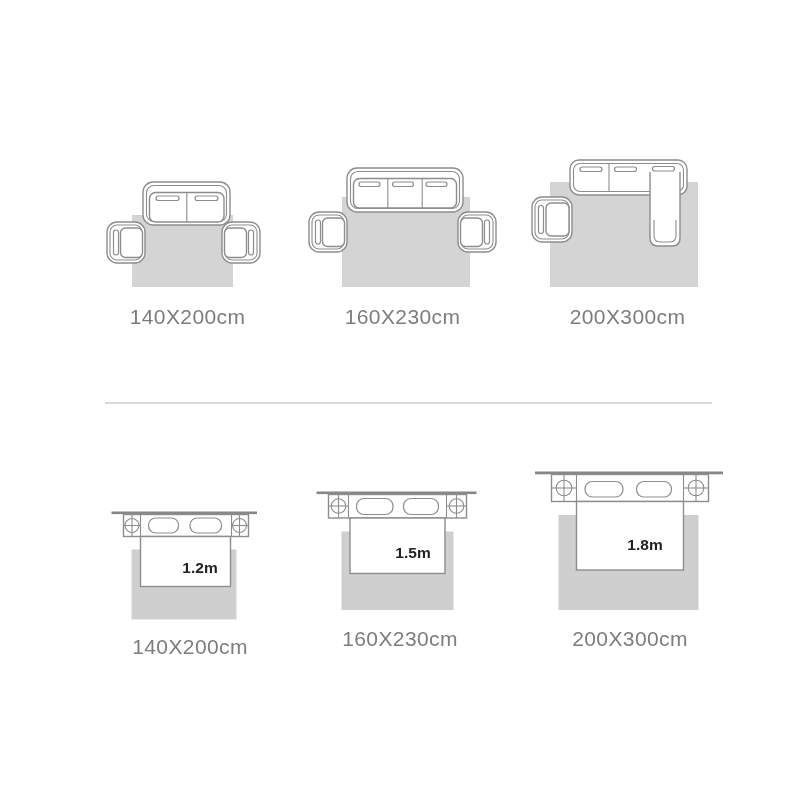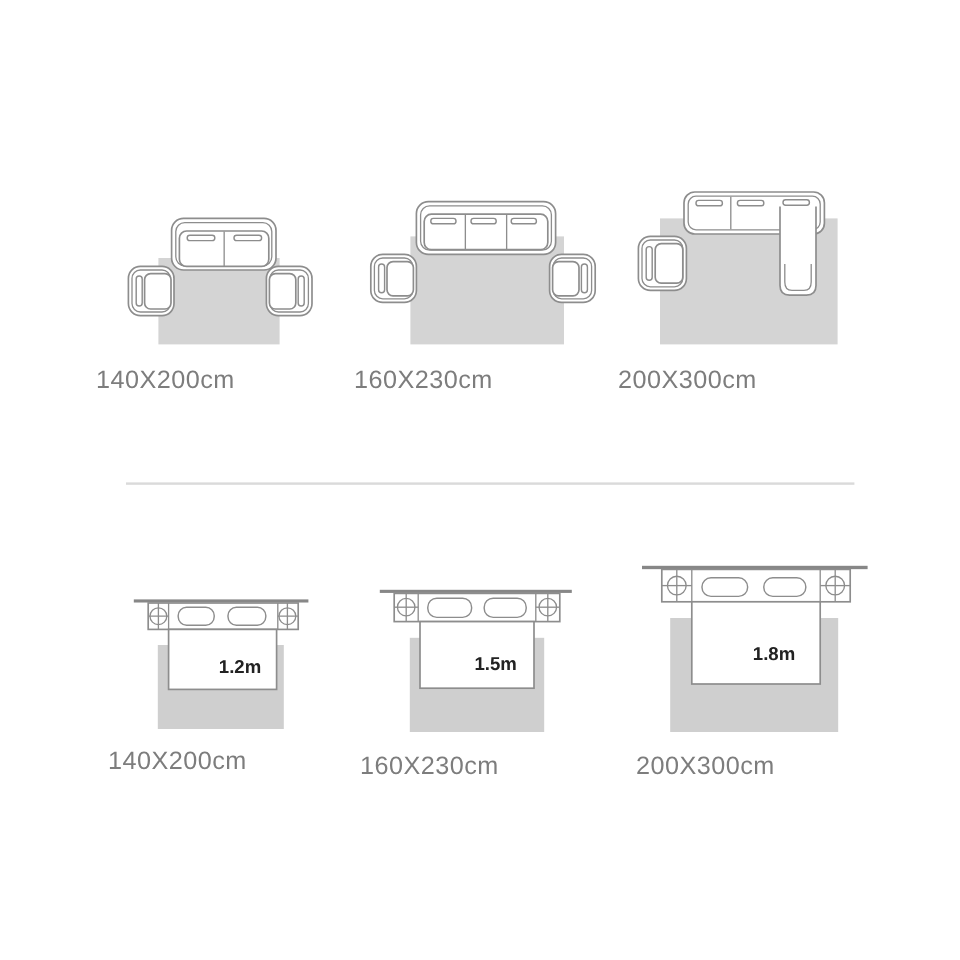--- a/index.html
+++ b/index.html
@@ -1,18 +1,18 @@
 <!DOCTYPE html>
 <html style="--background: #ffffff; --outline: #8d8d8d; --wall: #878787; --rug-sofa: #d4d4d4; --rug-bed: #cfcfcf; --caption: #7d7d7d; --bed-label: #222222; --divider: #dadada;"><head>
 <meta charset="utf-8">
 <style>
   html,body{margin:0;padding:0;}
   body{font-family:"Liberation Sans",sans-serif;}
   .canvas{position:relative;width:800px;height:800px;background:var(--background,#fff);overflow:hidden;}
-  .fig{position:absolute;margin:0;text-align:left;}
+  .fig{position:absolute;margin:0;text-align:center;}
   .fig svg{display:block;}
   .caption{font-size:21px;letter-spacing:.4px;color:var(--caption,#7d7d7d);line-height:24px;margin-top:2px;}
   .divider{position:absolute;left:105px;top:402px;width:607px;height:2px;background:var(--divider,#dadada);}
   
   .stw{fill:#fff;stroke:var(--outline,#8d8d8d);stroke-width:1.4;}
   .st{fill:none;stroke:var(--outline,#8d8d8d);stroke-width:1.1;}
   .thin{fill:none;stroke:var(--outline,#8d8d8d);stroke-width:1.1;}
   .slit{fill:#fff;stroke:var(--outline,#8d8d8d);stroke-width:1.2;}
   .rug-a{fill:var(--rug-sofa,#d4d4d4);}
   .rug-b{fill:var(--rug-bed,#cfcfcf);}
@@ -98,21 +98,21 @@
         <rect class="st" x="20" y="50" width="34" height="39" rx="7"></rect>
         <rect class="slit" x="23.5" y="55.5" width="5" height="28" rx="2.5"></rect>
         <rect class="stw" x="31" y="53" width="23" height="33" rx="5"></rect>
       </g>
     </svg>
     <figcaption class="caption">200X300cm</figcaption>
   </figure>
 
   <div class="divider"></div>
 
-  <figure class="fig" style="left:90px;top:456px;width:200px;">
+  <figure class="fig" style="left:90px;top:468px;width:200px;">
     <svg width="200" height="165" viewBox="0 0 200 165">
       <rect class="wall" x="21.5" y="43.5" width="145.5" height="2.6"></rect>
       <rect class="rug-b" x="41.5" y="81.5" width="105" height="70"></rect>
       <g>
         <rect class="stw" x="33.5" y="46.5" width="125" height="22"></rect>
         <line class="thin" x1="50.5" y1="46.5" x2="50.5" y2="68.5"></line>
         <line class="thin" x1="141.5" y1="46.5" x2="141.5" y2="68.5"></line>
         <g>
           <circle class="st" cx="42" cy="57.5" r="7"></circle>
           <line class="thin" x1="33.5" y1="57.5" x2="50.5" y2="57.5"></line>

